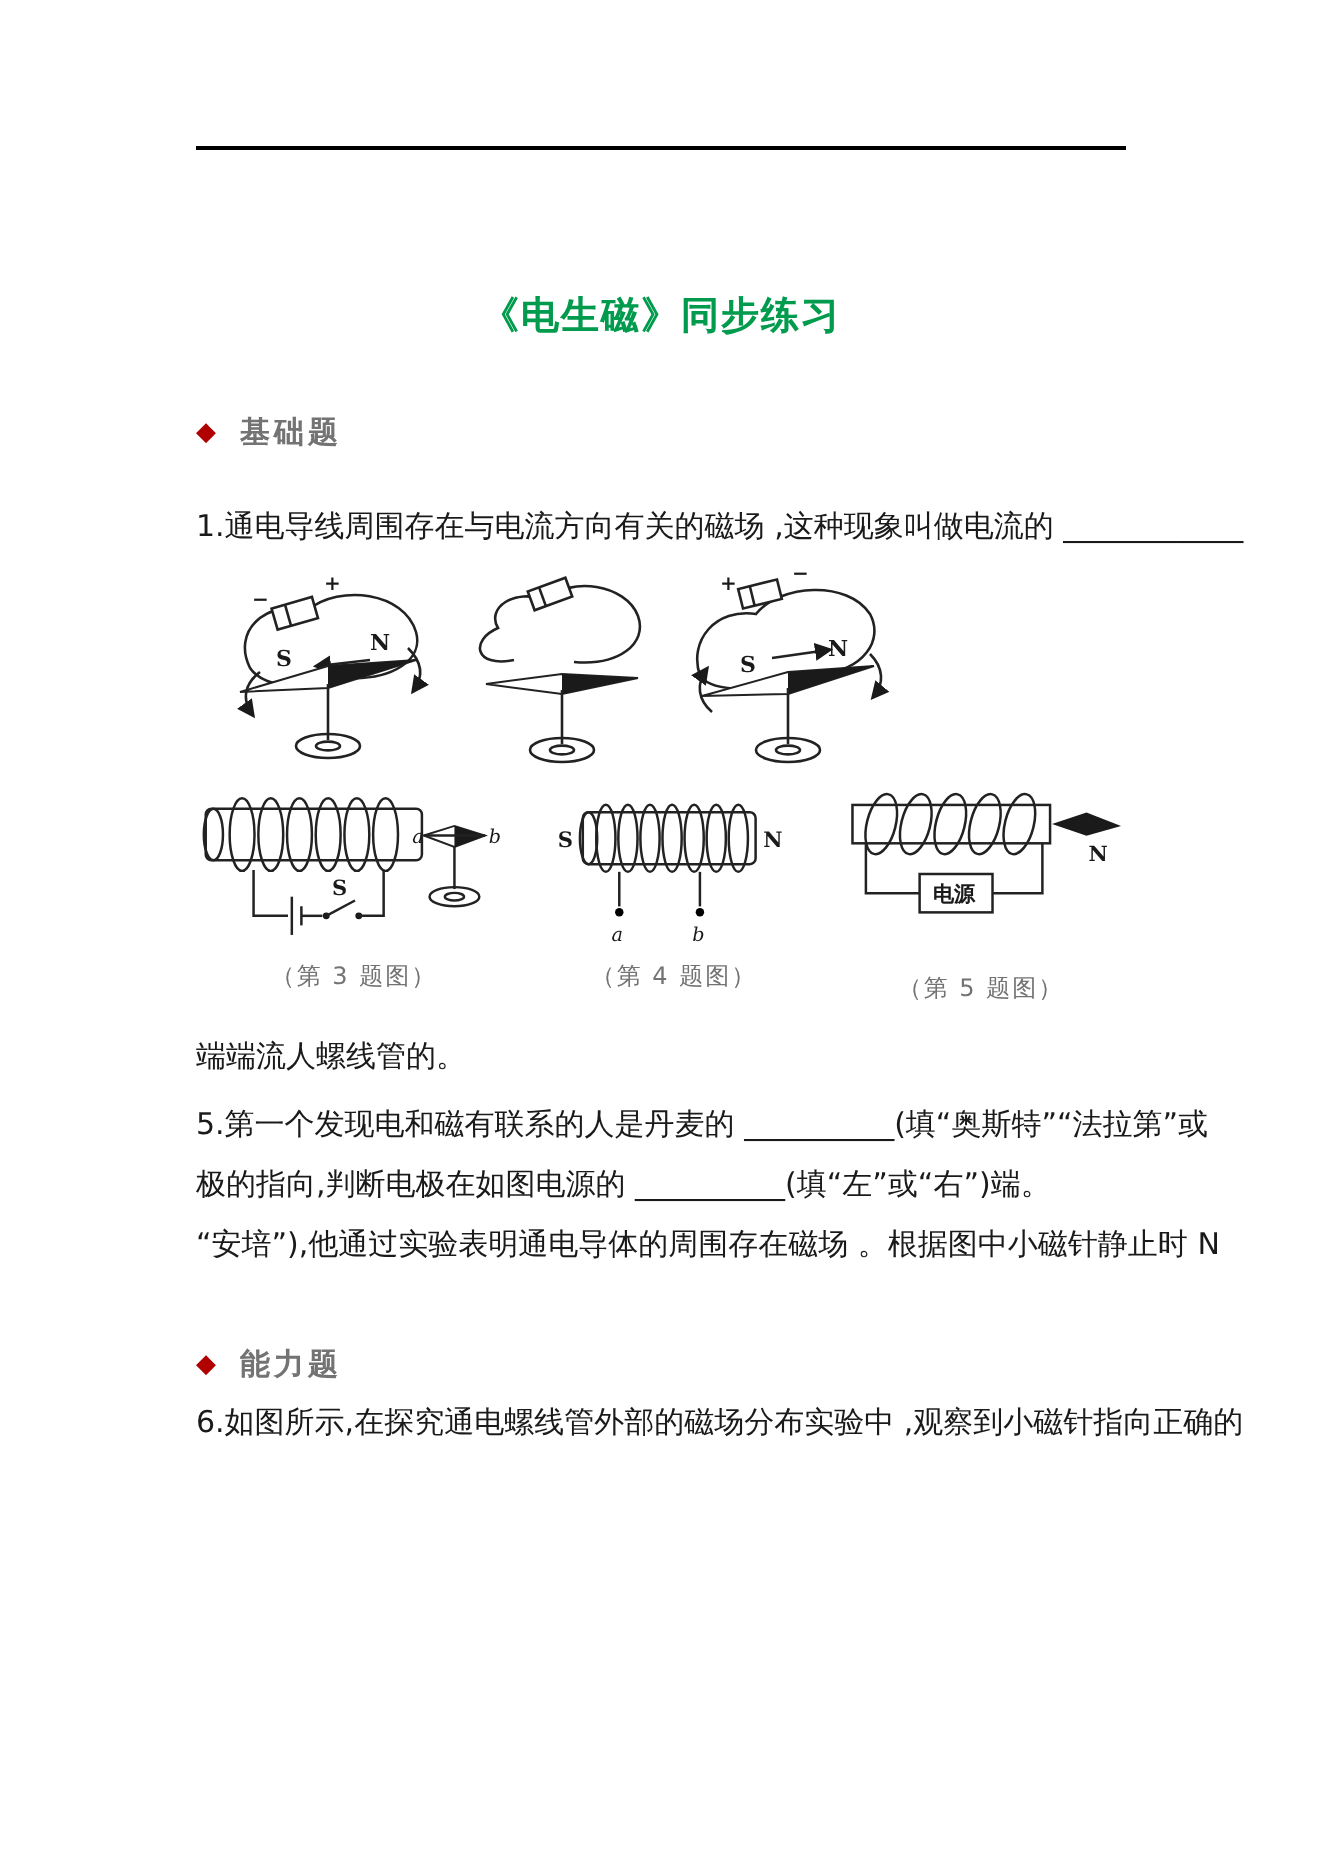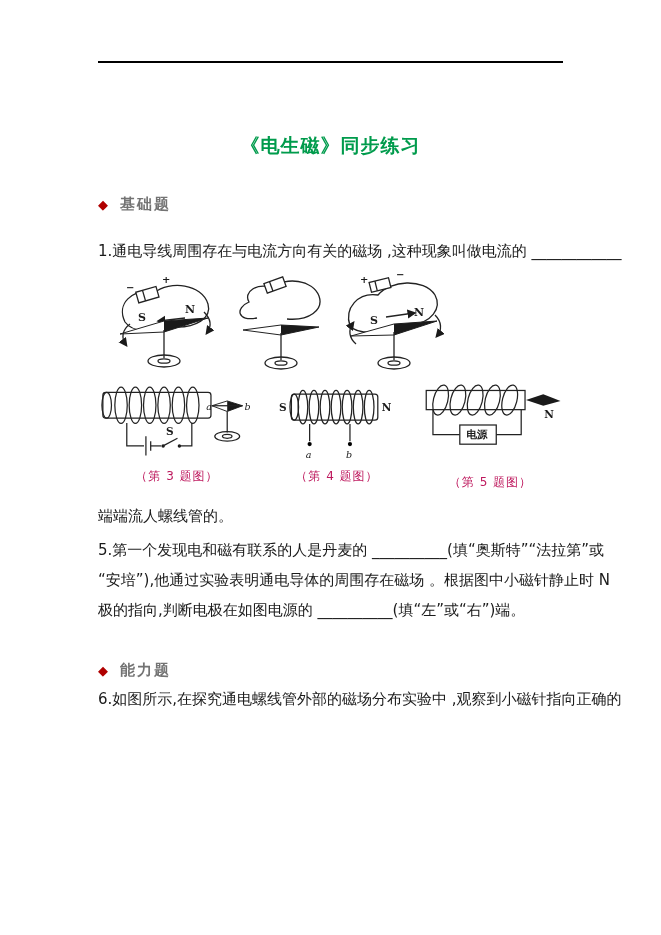--- a/index.html
+++ b/index.html
@@ -5,21 +5,21 @@
   html,body{margin:0;padding:0;background:#888;}
   .page{
     position:relative;
     width:661px;height:935px;
     background:#ffffff;
     margin:0 auto;
     font-family:"DejaVu Sans",sans-serif;
     color:#1a1a1a;
     overflow:hidden;
   }
-  .content{padding:0 98px;}
+  .content{padding:12px 98px;}
   .rule{
     margin-top:61px;
     border-top:2px solid #000;
     height:0;
   }
   .title{
     margin-top:70px;
     text-align:center;
     font-size:19px;
     font-weight:bold;
@@ -65,21 +65,21 @@
   }
   .figblock{
     display:flex;
     flex-direction:column;
     align-items:center;
   }
   .caption{
     font-size:12px;
     margin-top:2px;
     letter-spacing:1px;
-    color:#be185d;
+    color:#737373;
   }
   svg{display:block;}
   svg text{
     font-family:"DejaVu Serif",serif;
     fill:#1a1a1a;
   }
   svg .lbl{font-size:11px;font-weight:bold;}
   svg .sm{font-size:10px;font-style:italic;}
   svg .sign{font-size:10px;font-weight:bold;}
   svg .cn{font-size:11px;font-family:"DejaVu Sans",sans-serif;font-weight:bold;}
@@ -250,22 +250,22 @@
         <div class="caption">（第 5 题图）</div>
       </div>
     </div>
 
     <div class="q mt10">
       <div class="qline">端端流人螺线管的。</div>
     </div>
 
     <div class="q mt4">
       <div class="qline">5.第一个发现电和磁有联系的人是丹麦的 __________(填“奥斯特”“法拉第”或</div>
+      <div class="qline">极的指向,判断电极在如图电源的 __________(填“左”或“右”)端。</div>
       <div class="qline">“安培”),他通过实验表明通电导体的周围存在磁场 。根据图中小磁针静止时 N</div>
-      <div class="qline">极的指向,判断电极在如图电源的 __________(填“左”或“右”)端。</div>
     </div>
 
     <div class="sec" style="margin-top:36px;">
       <span class="diamond">◆</span>
       <span class="seclabel">能力题</span>
     </div>
 
     <div class="q mt20">
       <div class="qline">6.如图所示,在探究通电螺线管外部的磁场分布实验中 ,观察到小磁针指向正确的</div>
     </div>

